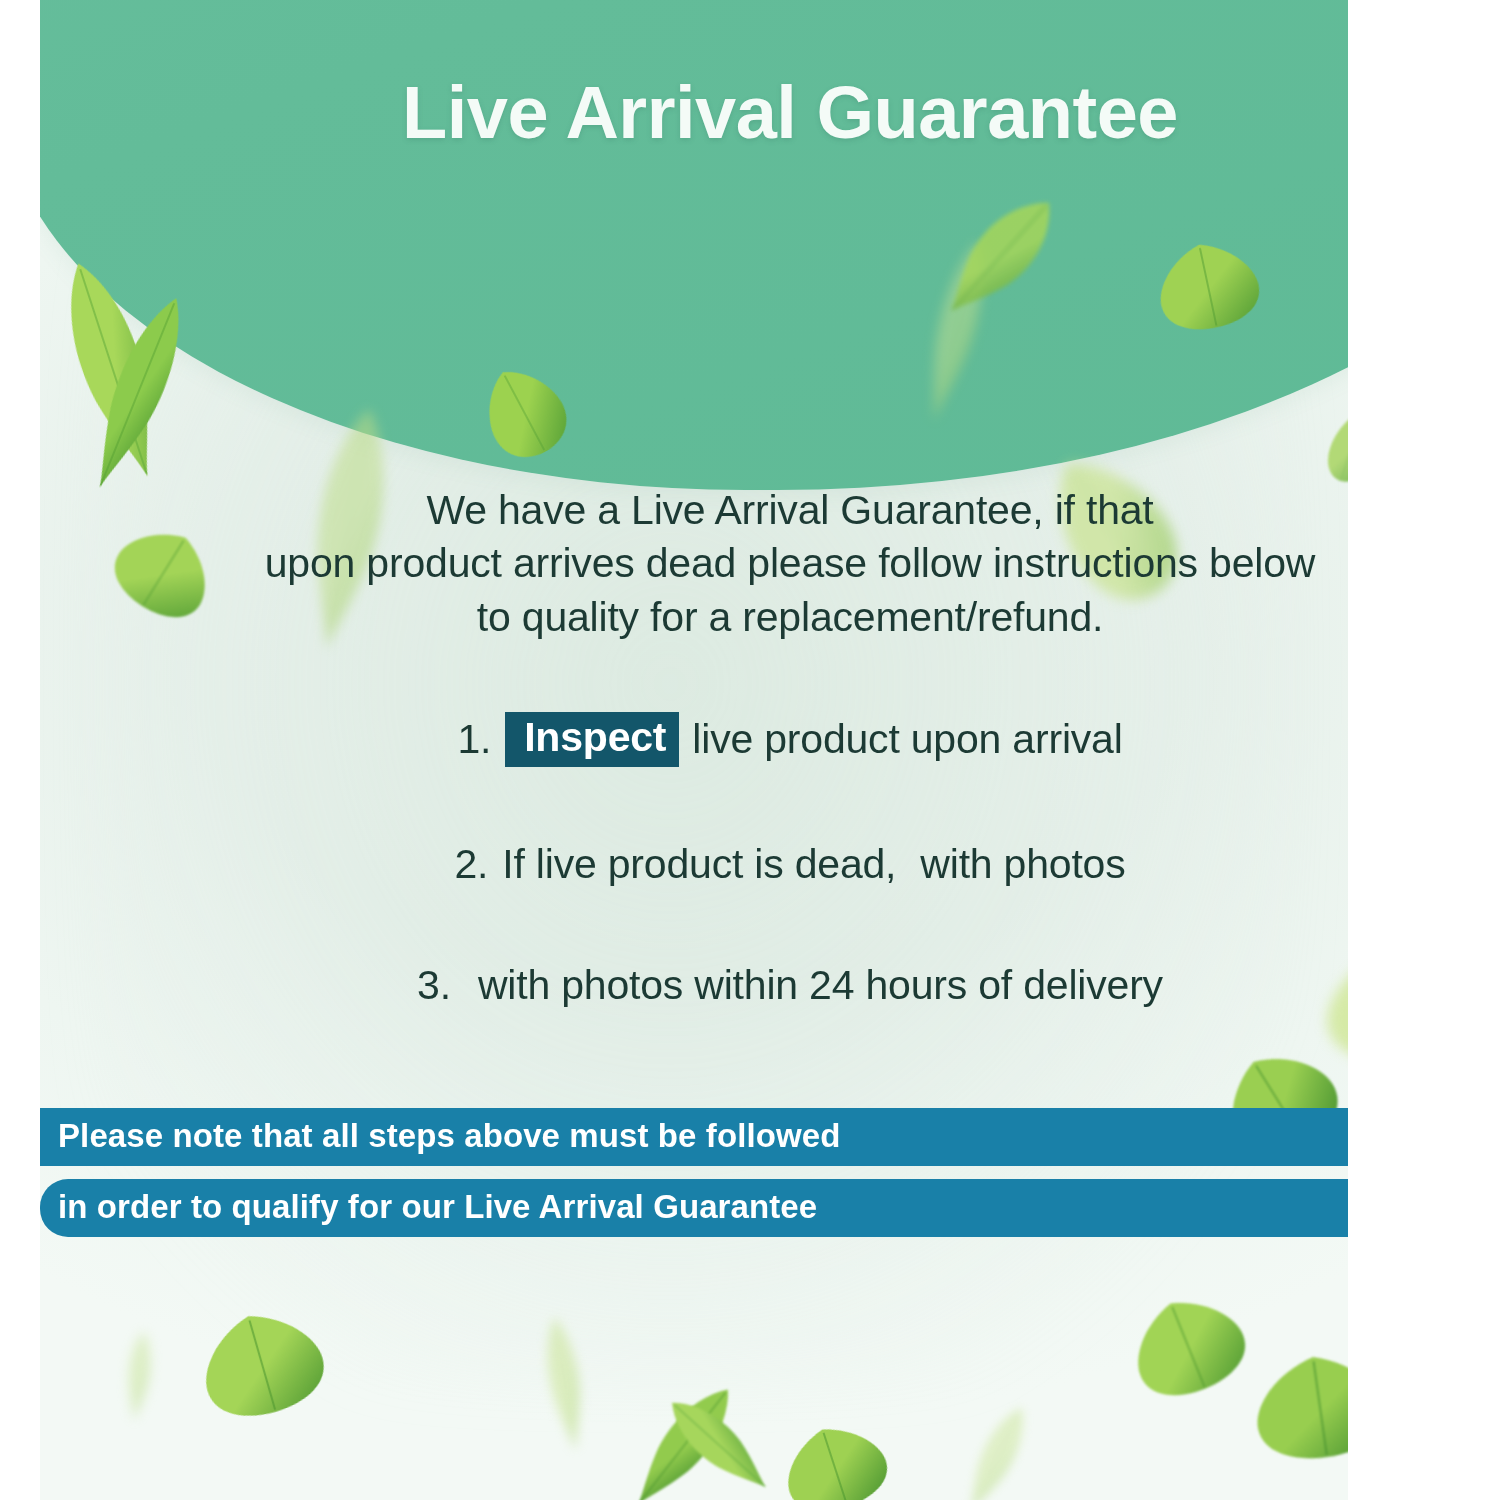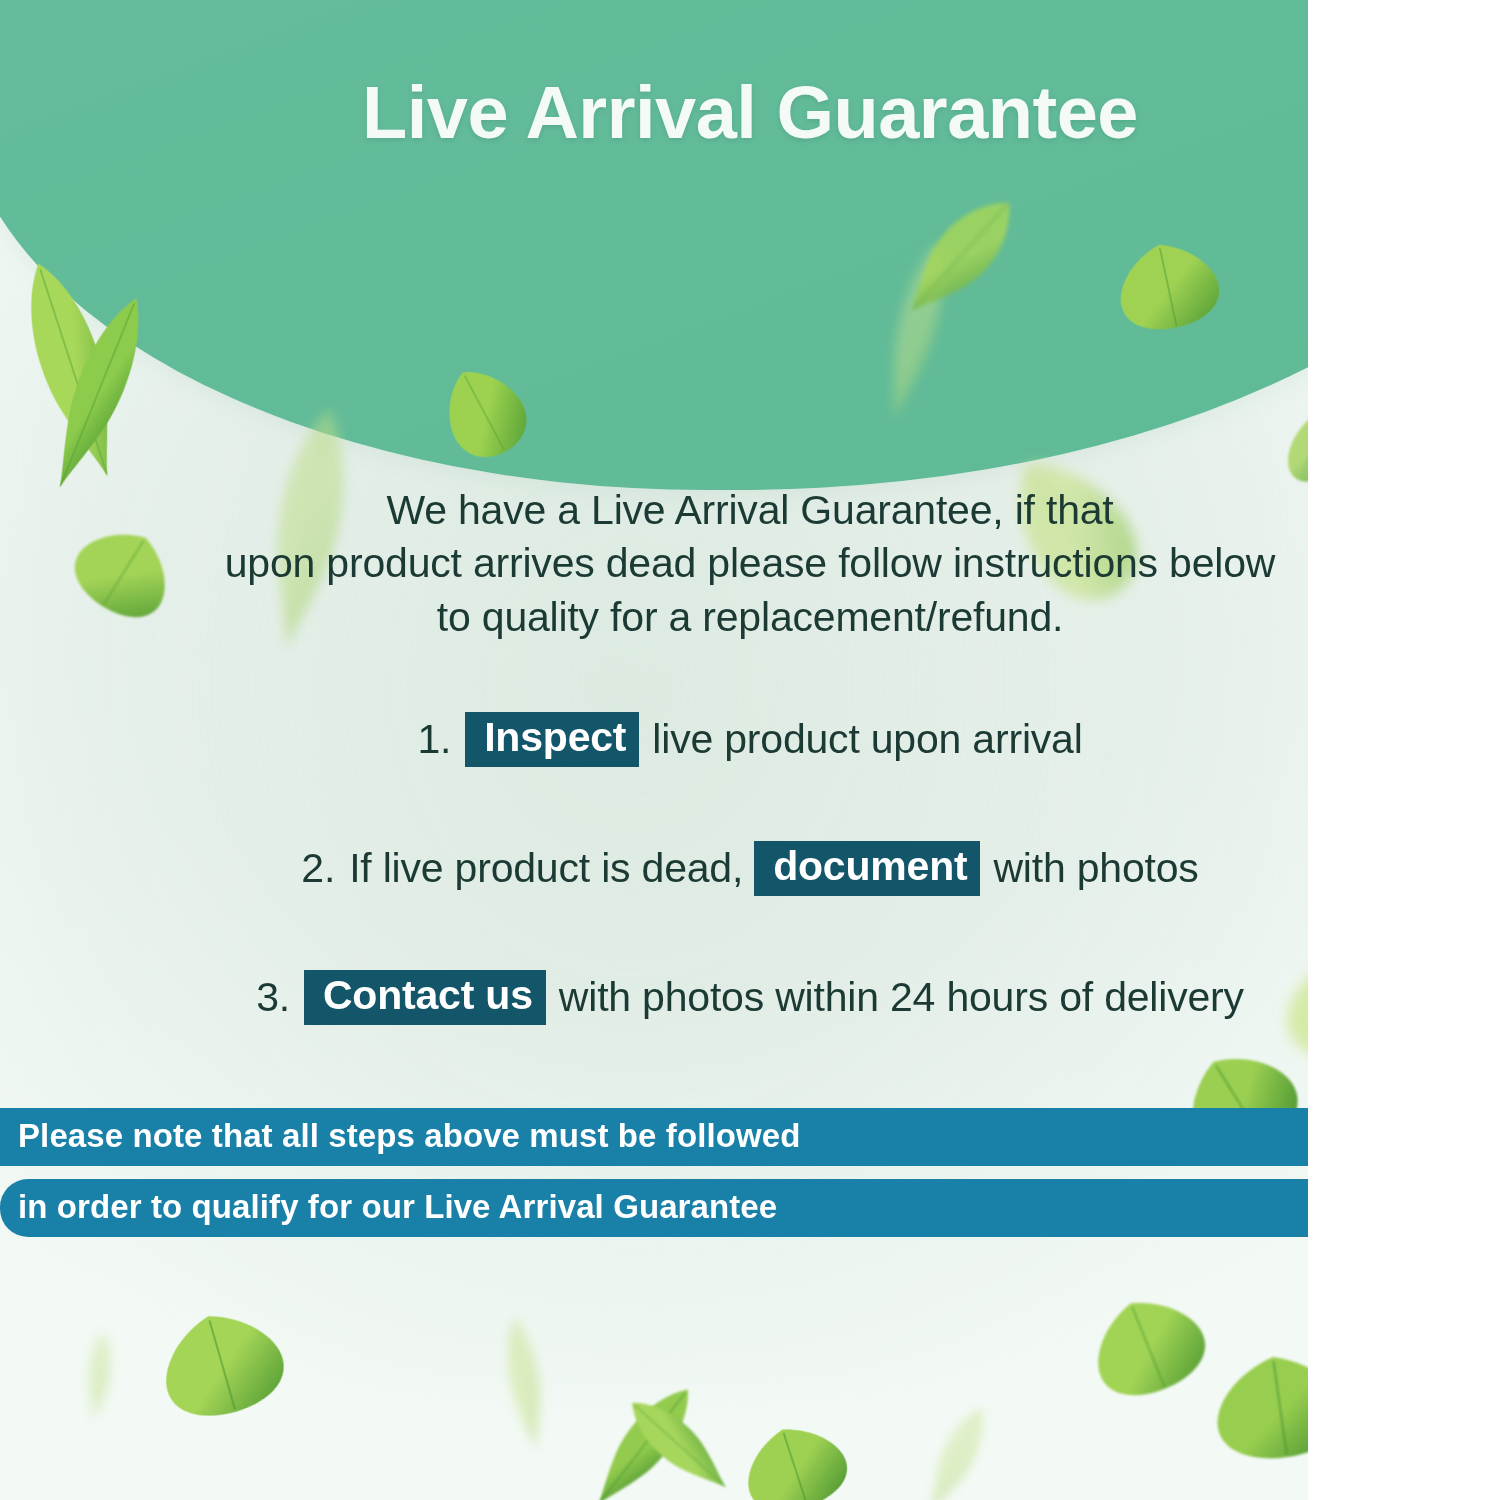--- a/index.html
+++ b/index.html
@@ -7,20 +7,21 @@
     padding: 0;
     background: #ffffff;
   }
   #poster {
     position: relative;
     width: 1308px;
     height: 1500px;
     overflow: hidden;
     font-family: "Liberation Sans", sans-serif;
     background: #eef5f1;
+    margin-left: 40px;
   }
 
   
   .bg-base {
     position: absolute;
     inset: 0;
     background:
       radial-gradient(ellipse 1100px 800px at 50% 42%, #e9f2ec 0%, #e6f0ea 45%, #eef6f1 75%, #f3f9f5 100%),
       linear-gradient(170deg, #e8f1ec 0%, #eaf3ee 40%, #f1f8f4 75%, #f4faf6 100%);
   }
@@ -467,27 +468,25 @@
 
     <div class="step">
       <span class="num">1.</span>
       <span class="hl">Inspect</span>
       <span class="post">live product upon arrival</span>
     </div>
 
     <div class="step">
       <span class="num">2.</span>
       <span class="pre">If live product is dead,</span>
-      <span class="hl">document</span>
       <span class="post">with photos</span>
     </div>
 
     <div class="step">
       <span class="num">3.</span>
-      <span class="hl">Contact us</span>
       <span class="post">with photos within 24 hours of delivery</span>
     </div>
 
   </div>
 
   <div class="note">
     <div class="note-line">Please note that all steps above must be followed</div>
     <div class="note-line">in order to qualify for our Live Arrival Guarantee</div>
   </div>
 

